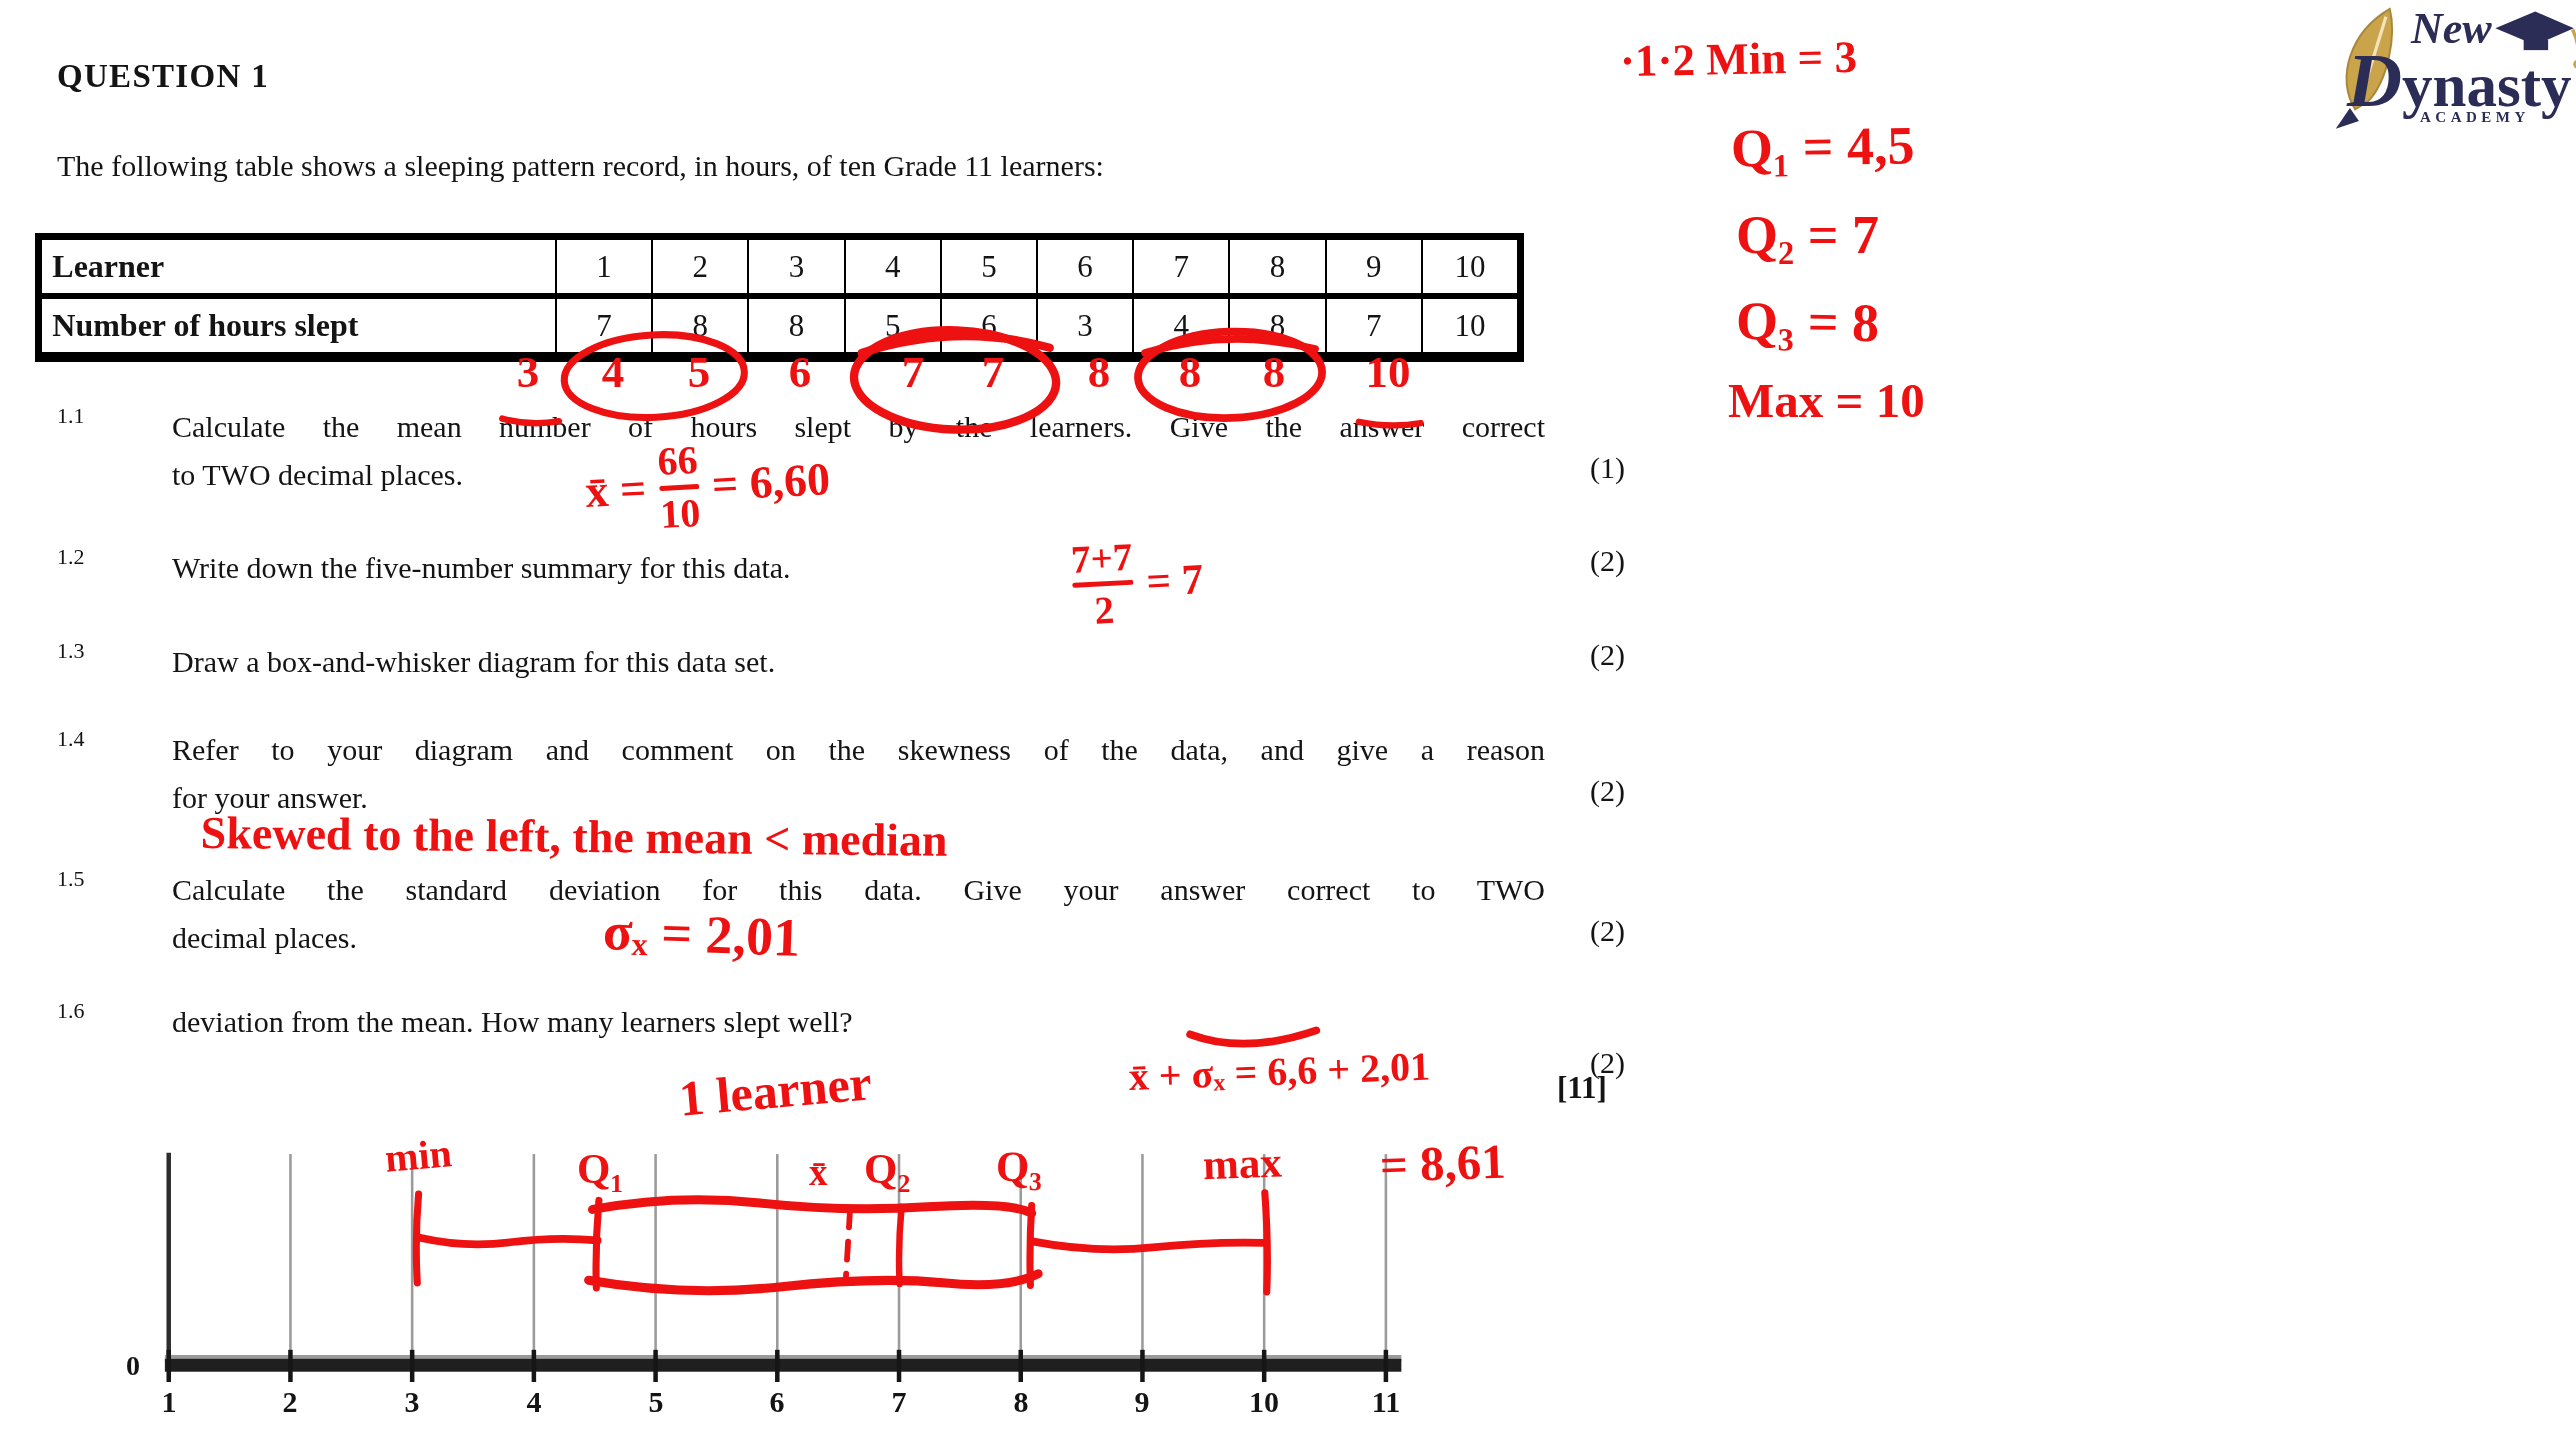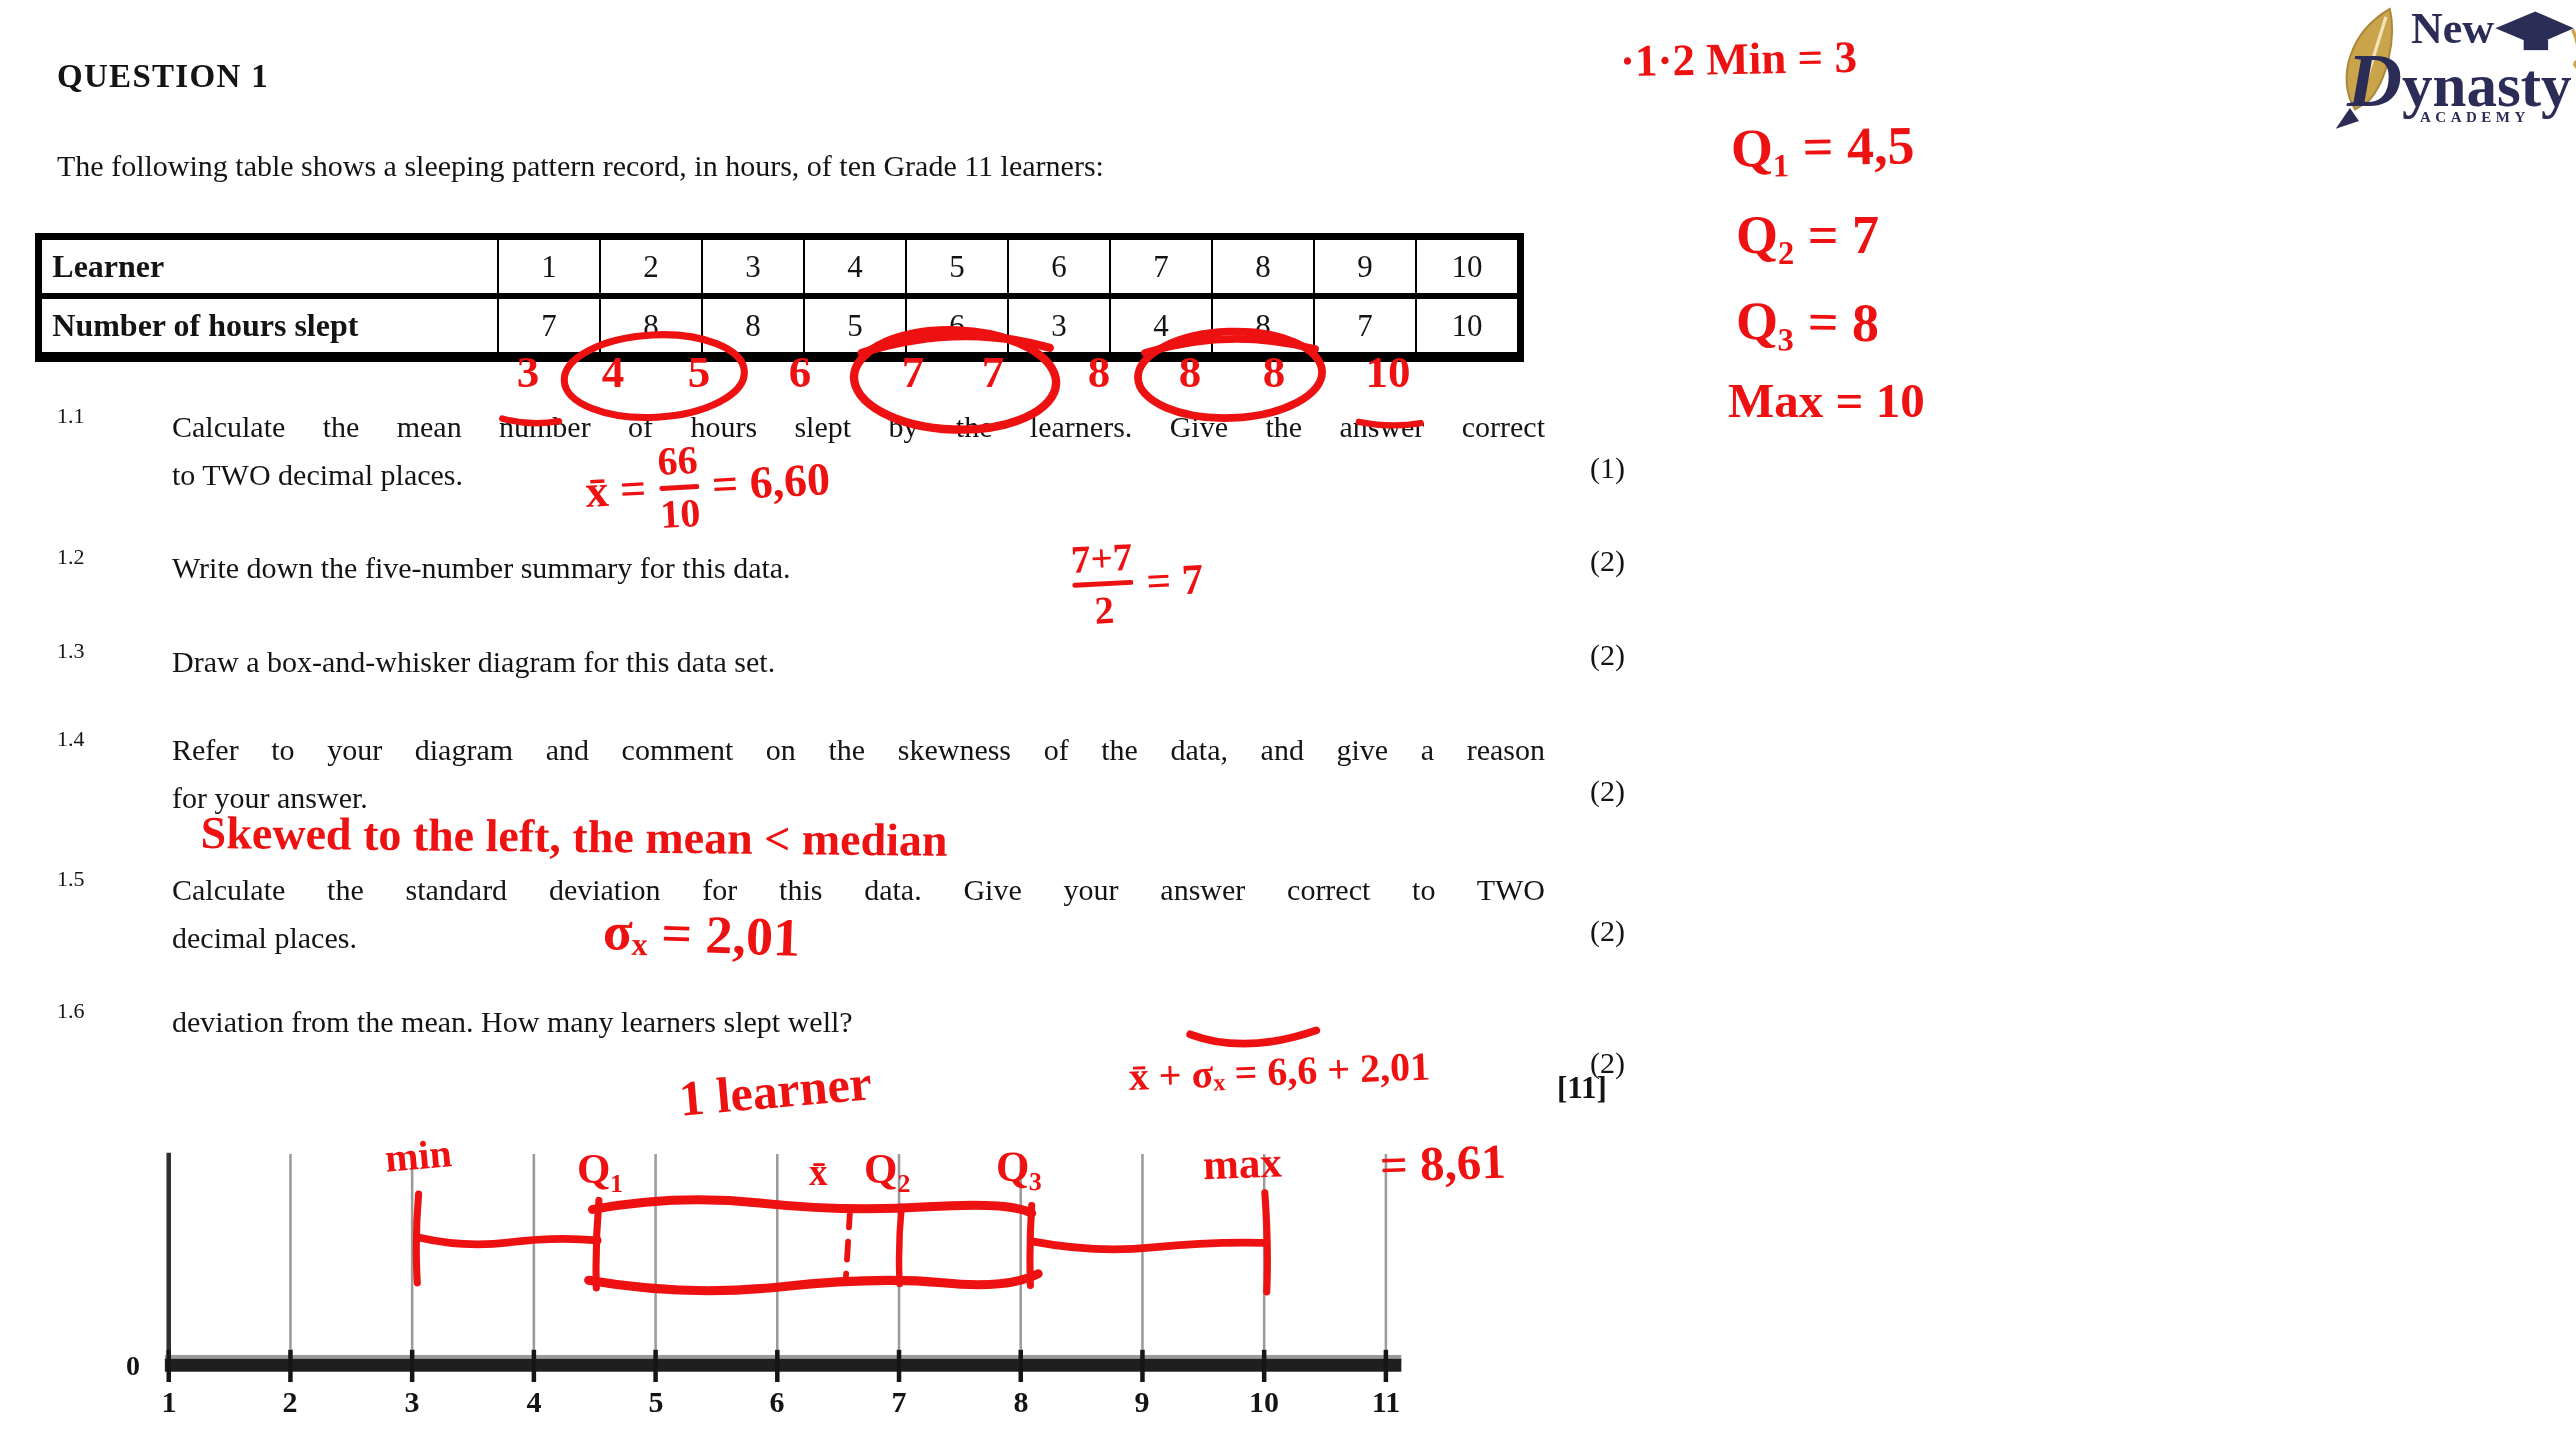--- a/index.html
+++ b/index.html
@@ -8,21 +8,21 @@
 
   
   .q-title{position:absolute;left:57px;top:58px;font-size:33px;font-weight:bold;letter-spacing:1.3px;}
   .intro{position:absolute;left:57px;top:149px;font-size:30px;}
 
   
   .tbl{position:absolute;left:35px;top:233px;width:1489px;border:7.7px solid #000;
        border-bottom-width:10.3px;box-sizing:border-box;background:#fff;}
   .trow{display:flex;height:53px;}
   .trow+.trow{border-top:6.4px solid #000;}
-  .tlabel{width:455px;display:flex;align-items:center;padding-left:10.3px;box-sizing:border-box;
+  .tlabel{width:513px;display:flex;align-items:center;padding-left:10.3px;box-sizing:border-box;
           font-weight:bold;font-size:32px;}
   .tcells{flex:1;display:flex;}
   .tcells span{flex:1;border-left:2.6px solid #000;display:flex;align-items:center;
                justify-content:center;font-size:31px;}
 
   
   .q{position:absolute;left:57px;width:1584px;}
   .qnum{position:absolute;left:0;top:0;font-size:22px;}
   .qlines{position:absolute;left:115px;top:0;width:1373px;font-size:30px;line-height:48px;}
   .l1.full{text-align:justify;text-align-last:justify;}
@@ -75,21 +75,21 @@
   .ticks span:nth-child(1){left:169px;}  .ticks span:nth-child(2){left:290px;}
   .ticks span:nth-child(3){left:412px;}  .ticks span:nth-child(4){left:534px;}
   .ticks span:nth-child(5){left:656px;} .ticks span:nth-child(6){left:777px;}
   .ticks span:nth-child(7){left:899px;} .ticks span:nth-child(8){left:1021px;}
   .ticks span:nth-child(9){left:1142px;} .ticks span:nth-child(10){left:1264px;}
   .ticks span:nth-child(11){left:1386px;}
 
   
   .logo{position:absolute;left:2283px;top:1.3px;width:296px;height:142px;color:#2b2d56;}
   .logo svg{position:absolute;left:0;top:0;}
-  .logo-new{position:absolute;left:128px;top:1.3px;font-size:44px;font-weight:bold;}
+  .logo-new{position:absolute;left:128px;top:1.3px;font-size:44px;font-weight:bold;font-style:italic;}
   .logo-dynasty{position:absolute;left:64px;top:36px;font-size:61px;font-weight:bold;}
   .logo-dynasty::first-letter{font-size:125%;font-style:italic;}
   .logo-academy{position:absolute;left:137px;top:108px;font-size:15px;font-weight:bold;letter-spacing:4.5px;}
 
   .underlay,.overlay{position:absolute;left:0;top:0;pointer-events:none;}
 </style>
 </head>
 <body>
 
 <div class="page">

